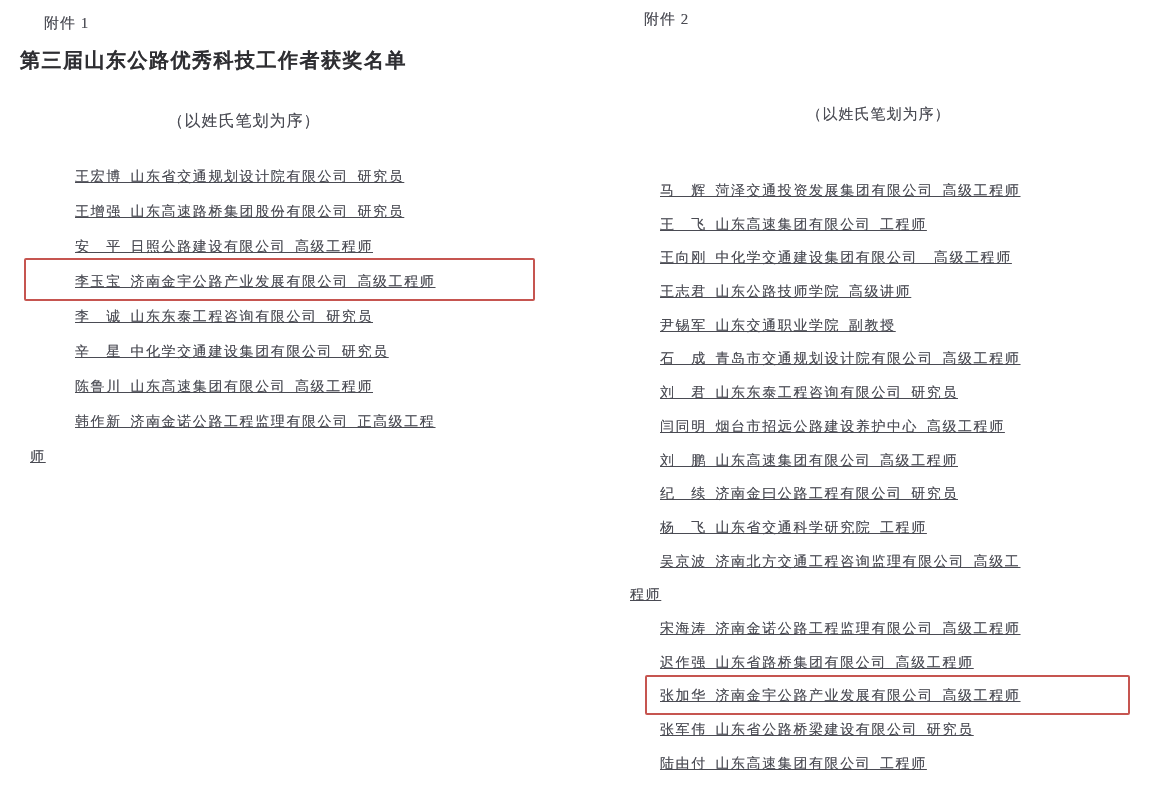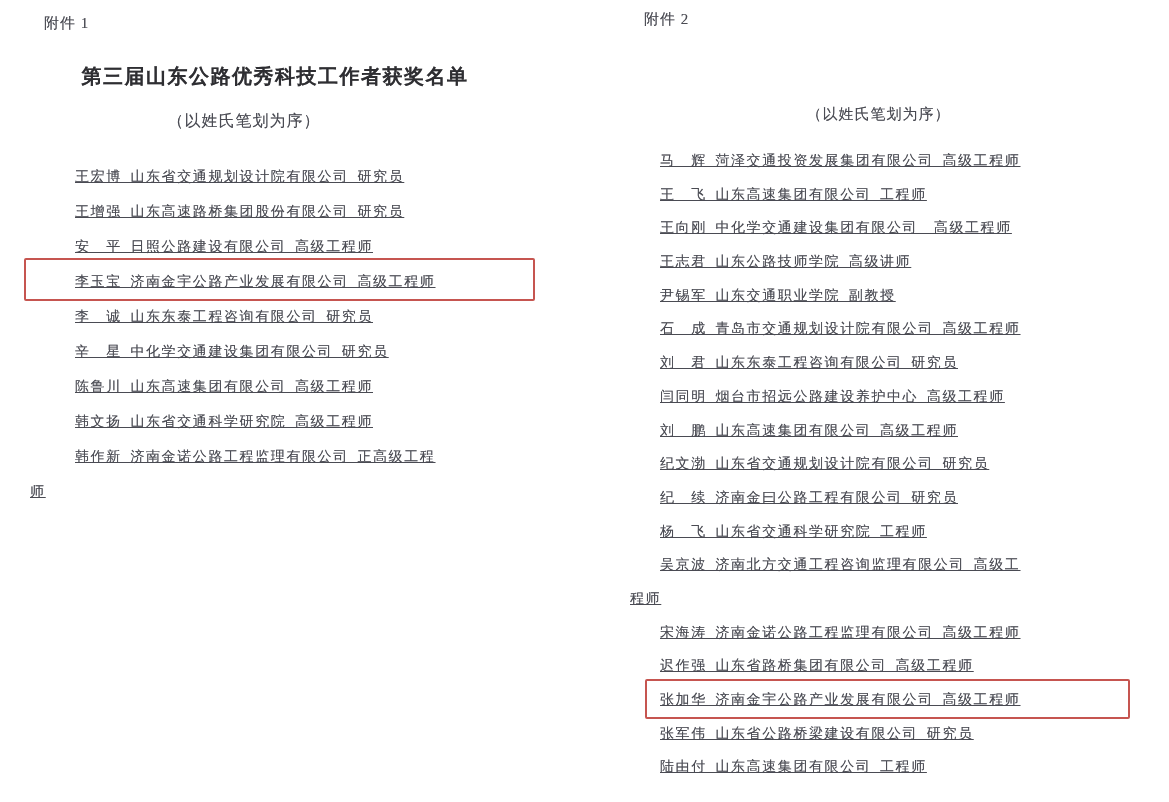--- a/index.html
+++ b/index.html
@@ -20,40 +20,40 @@
   .col-left{left:30px;top:14px;width:510px;height:780px;}
   .col-right{left:630px;top:10px;width:505px;height:790px;}
 
   .att-label{
     font-size:15px;color:var(--body-text);
     letter-spacing:1px;
     text-shadow:0 0 0.5px rgba(74,75,83,.55);
     margin-left:14px;
   }
   .doc-title{
-    position:absolute;left:0;right:0;margin:16px;
-    text-align:center;font-weight:bold;color:var(--heading-text);
+    position:absolute;left:0;right:0;margin:0;
+    text-align:left;font-weight:bold;color:var(--heading-text);
     text-shadow:0 0 0.6px rgba(46,46,50,.6);
     white-space:nowrap;
   }
   .col-left .doc-title{top:33px;font-size:20px;letter-spacing:1.5px;transform:translateX(-10px);}
   .col-right .doc-title{top:31px;font-size:18px;letter-spacing:1px;transform:translateX(-19px);}
 
   .sort-note{
     position:absolute;left:0;right:0;
     text-align:center;color:var(--body-text);
     text-shadow:0 0 0.5px rgba(74,75,83,.5);
     white-space:nowrap;
   }
   .col-left .sort-note{top:97px;font-size:16px;letter-spacing:1px;transform:translateX(-41px);}
   .col-right .sort-note{top:95px;font-size:15px;letter-spacing:1px;transform:translateX(-4px);}
 
   .entry-list{position:absolute;left:0;right:0;}
   .col-left .entry-list{top:145px;}
-  .col-right .entry-list{top:134px;}
+  .col-right .entry-list{top:164px;}
 
   .entry{
     position:relative;
     white-space:pre;
     color:var(--body-text);
     font-size:14px;
     letter-spacing:1.6px;
     text-shadow:0 0 0.5px rgba(74,75,83,.5);
     text-decoration:underline;
   }
@@ -80,40 +80,38 @@
     <h1 class="doc-title">第三届山东公路优秀科技工作者获奖名单</h1>
     <div class="sort-note">（以姓氏笔划为序）</div>
     <div class="entry-list" id="left-list">
         <div class="entry"><span>王宏博 山东省交通规划设计院有限公司 研究员</span></div>
         <div class="entry"><span>王增强 山东高速路桥集团股份有限公司 研究员</span></div>
         <div class="entry"><span>安　平 日照公路建设有限公司 高级工程师</span></div>
         <div class="entry boxed"><span>李玉宝 济南金宇公路产业发展有限公司 高级工程师</span><span class="redbox"></span></div>
         <div class="entry"><span>李　诚 山东东泰工程咨询有限公司 研究员</span></div>
         <div class="entry"><span>辛　星 中化学交通建设集团有限公司 研究员</span></div>
         <div class="entry"><span>陈鲁川 山东高速集团有限公司 高级工程师</span></div>
-        <div class="entry"><span>韩文扬 山东省交通科学研究院 高级工程师</span></div>
         <div class="entry"><span>韩作新 济南金诺公路工程监理有限公司 正高级工程</span></div>
         <div class="entry cont"><span>师</span></div>
       </div>
   </section>
 
   <section class="col col-right">
     <div class="att-label">附件 2</div>
     <div class="sort-note">（以姓氏笔划为序）</div>
     <div class="entry-list" id="right-list">
         <div class="entry"><span>马　辉 菏泽交通投资发展集团有限公司 高级工程师</span></div>
         <div class="entry"><span>王　飞 山东高速集团有限公司 工程师</span></div>
         <div class="entry"><span>王向刚 中化学交通建设集团有限公司　高级工程师</span></div>
         <div class="entry"><span>王志君 山东公路技师学院 高级讲师</span></div>
         <div class="entry"><span>尹锡军 山东交通职业学院 副教授</span></div>
         <div class="entry"><span>石　成 青岛市交通规划设计院有限公司 高级工程师</span></div>
         <div class="entry"><span>刘　君 山东东泰工程咨询有限公司 研究员</span></div>
         <div class="entry"><span>闫同明 烟台市招远公路建设养护中心 高级工程师</span></div>
         <div class="entry"><span>刘　鹏 山东高速集团有限公司 高级工程师</span></div>
-        <div class="entry"><span>纪文渤 山东省交通规划设计院有限公司 研究员</span></div>
         <div class="entry"><span>纪　续 济南金曰公路工程有限公司 研究员</span></div>
         <div class="entry"><span>杨　飞 山东省交通科学研究院 工程师</span></div>
         <div class="entry"><span>吴京波 济南北方交通工程咨询监理有限公司 高级工</span></div>
         <div class="entry cont"><span>程师</span></div>
         <div class="entry"><span>宋海涛 济南金诺公路工程监理有限公司 高级工程师</span></div>
         <div class="entry"><span>迟作强 山东省路桥集团有限公司 高级工程师</span></div>
         <div class="entry boxed"><span>张加华 济南金宇公路产业发展有限公司 高级工程师</span><span class="redbox"></span></div>
         <div class="entry"><span>张军伟 山东省公路桥梁建设有限公司 研究员</span></div>
         <div class="entry"><span>陆由付 山东高速集团有限公司 工程师</span></div>
       </div>

